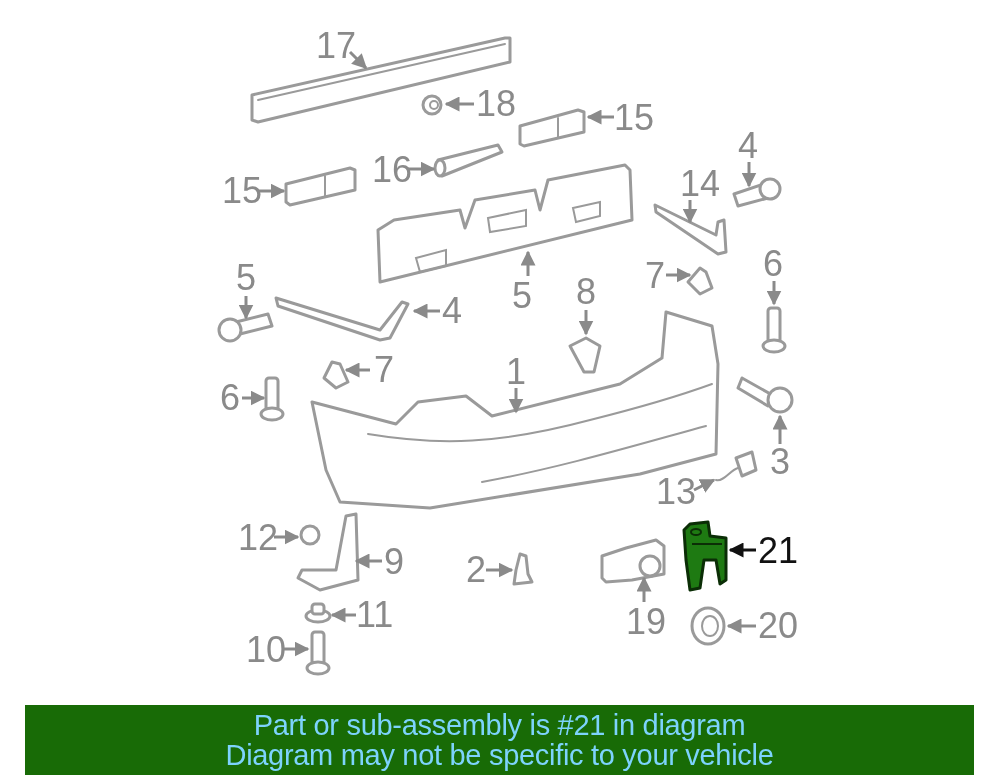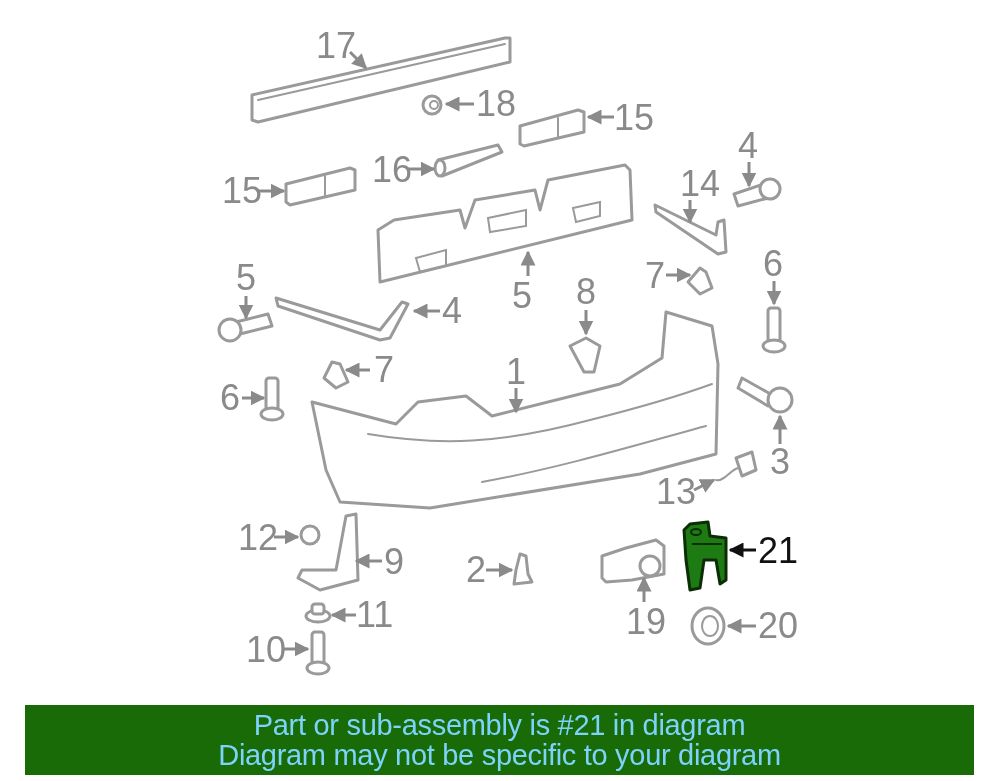--- a/index.html
+++ b/index.html
@@ -203,14 +203,14 @@
   <g>
     <rect class="part" x="312" y="632" width="12" height="34" rx="3"></rect>
     <ellipse class="part" cx="318" cy="668" rx="11" ry="6"></ellipse>
   </g>
   <text class="lbl" x="246" y="662">10</text>
   <line class="arrow" x1="284" y1="649" x2="308" y2="649" marker-end="url(#ah)"></line>
 </svg>
 
 <div id="banner">
   <div>Part or sub-assembly is #21 in diagram</div>
-  <div>Diagram may not be specific to your diagram</div>
+  <div>Diagram may not be specific to your vehicle</div>
 </div>
 
 </body></html>

